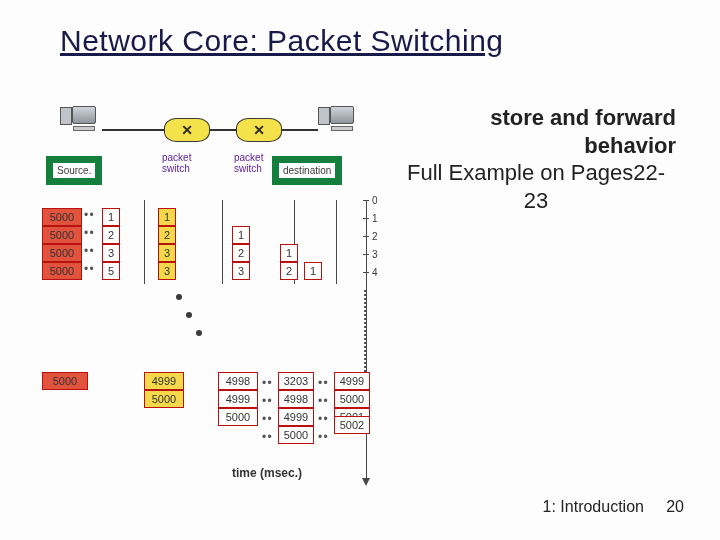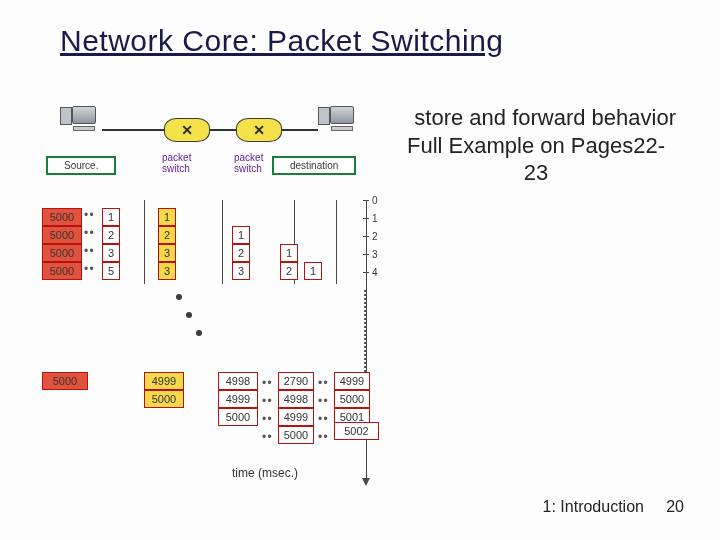--- a/index.html
+++ b/index.html
@@ -29,21 +29,21 @@
     position: absolute;
     top: 104px;
     right: 44px;
     text-align: left;
     font-size: 22px;
     color: #222;
     line-height: 1.25;
     width: 280px;
   }
   .right-text .line1 { text-align: right; }
-  .right-text .line2 { text-align: right; }
+  .right-text .line2 { text-align: right; font-weight: bold; }
   .right-text .line3 { text-align: center; }
   .diagram-top {
     position: absolute;
     top: 104px;
     left: 48px;
     width: 330px;
     height: 92px;
   }
   .computer {
     position: absolute;
@@ -89,22 +89,22 @@
   .lbl-under {
     position:absolute;
     font-size:10px;
     color:#5e209a;
     text-align:left;
     top: 48px;
     width: 50px;
   }
   .box-red {
     position:absolute;
-    border:2px solid #15803d;
-    padding: 2px 16px;
+    border:7px solid #15803d;
+    padding: 2px 4px;
     font-size:10px;
     color:#3a3a3a;
     background:#fff;
   }
   .box-red.source { left:46px; top:156px; background:#fff; }
   .box-red.dest   { left:272px; top:156px; background:#fff; }
 
   
   .diagram-low {
     position:absolute;
@@ -146,20 +146,21 @@
     text-align:center;
     line-height:14px;
     padding:1px 0;
   }
   .red-fill { background:#e2533d; }
   .yellow-fill { background:#f5d94a; }
   .time-lbl {
     position:absolute;
     font-size:12px;
     color:#333;
+    font-weight:bold;
   }
   .footer-right {
     position:absolute;
     bottom: 24px;
     right: 36px;
     font-size: 16px;
     color:#222;
   }
 </style>
 </head>
@@ -258,34 +259,34 @@
     <div class="cell" style="left:172px; top:172px; width:40px;">4998</div>
     <div class="cell" style="left:172px; top:190px; width:40px;">4999</div>
     <div class="cell" style="left:172px; top:208px; width:40px;">5000</div>
 
     <div class="cell" style="left:234px; top:44px; width:18px;">1</div>
     <div class="cell" style="left:234px; top:62px; width:18px;">2</div>
     <div class="dots3" style="left:216px; top:176px;">• •</div>
     <div class="dots3" style="left:216px; top:194px;">• •</div>
     <div class="dots3" style="left:216px; top:212px;">• •</div>
     <div class="dots3" style="left:216px; top:230px;">• •</div>
-    <div class="cell" style="left:232px; top:172px; width:36px;">2790</div>
+    <div class="cell" style="left:232px; top:172px; width:36px;">3203</div>
     <div class="cell" style="left:232px; top:190px; width:36px;">4998</div>
     <div class="cell" style="left:232px; top:208px; width:36px;">4999</div>
     <div class="cell" style="left:232px; top:226px; width:36px;">5000</div>
 
     <div class="cell" style="left:258px; top:62px; width:18px;">1</div>
     <div class="dots3" style="left:272px; top:176px;">• •</div>
     <div class="dots3" style="left:272px; top:194px;">• •</div>
     <div class="dots3" style="left:272px; top:212px;">• •</div>
     <div class="dots3" style="left:272px; top:230px;">• •</div>
     <div class="cell" style="left:288px; top:172px; width:36px;">4999</div>
     <div class="cell" style="left:288px; top:190px; width:36px;">5000</div>
     <div class="cell" style="left:288px; top:208px; width:36px;">5001</div>
-    <div class="cell" style="left:288px; top:222px; width:45px;">5002</div>
+    <div class="cell" style="left:288px; top:216px; width:36px;">5002</div>
 
     <div class="time-lbl" style="left:186px; top:266px;">time  (msec.)</div>
   </div>
 
   <div class="footer-right">
     <span>1: Introduction</span>
     &nbsp;&nbsp;&nbsp;
     <span>20</span>
   </div>
 </div>

